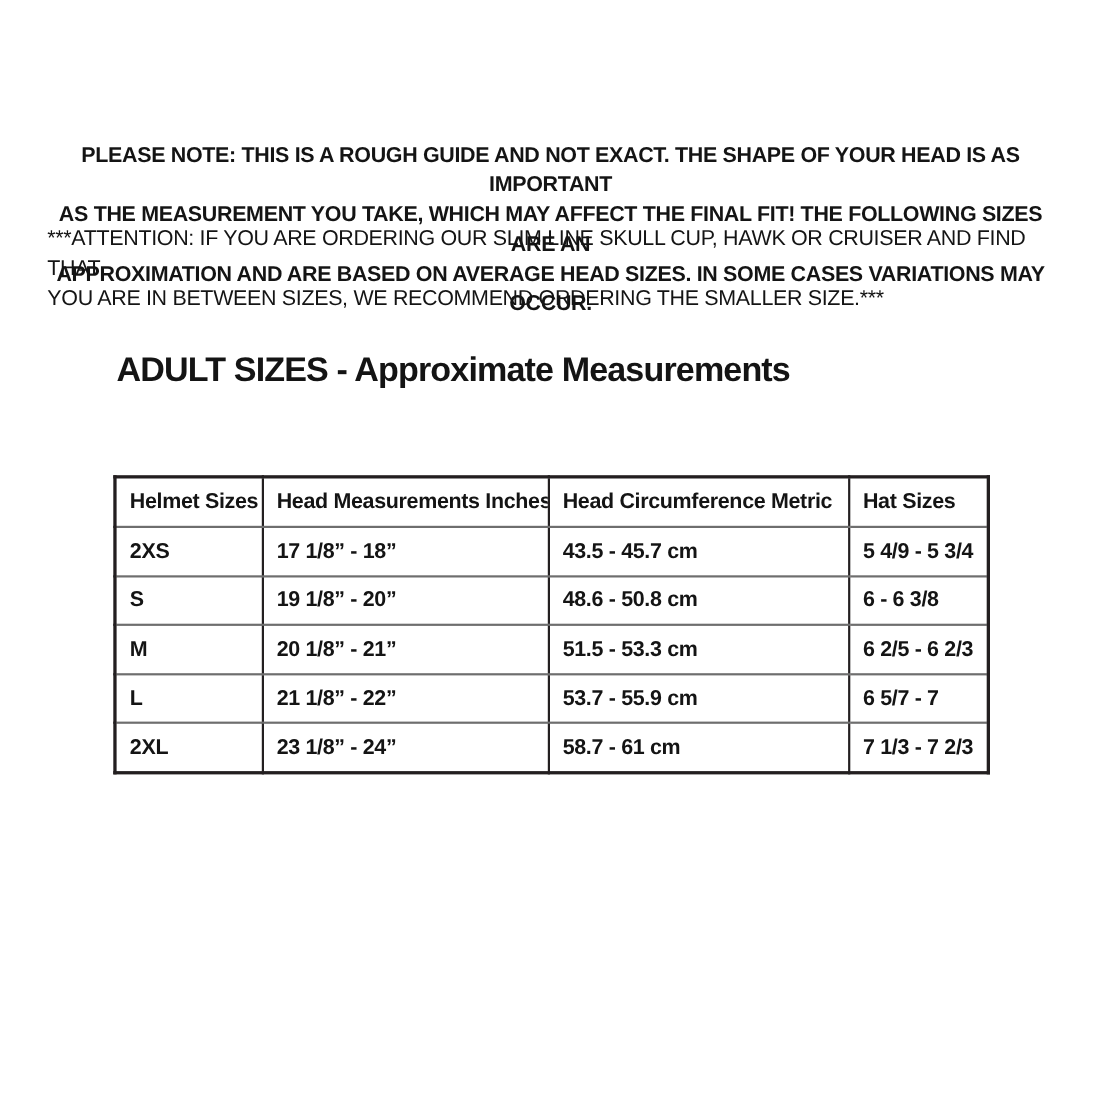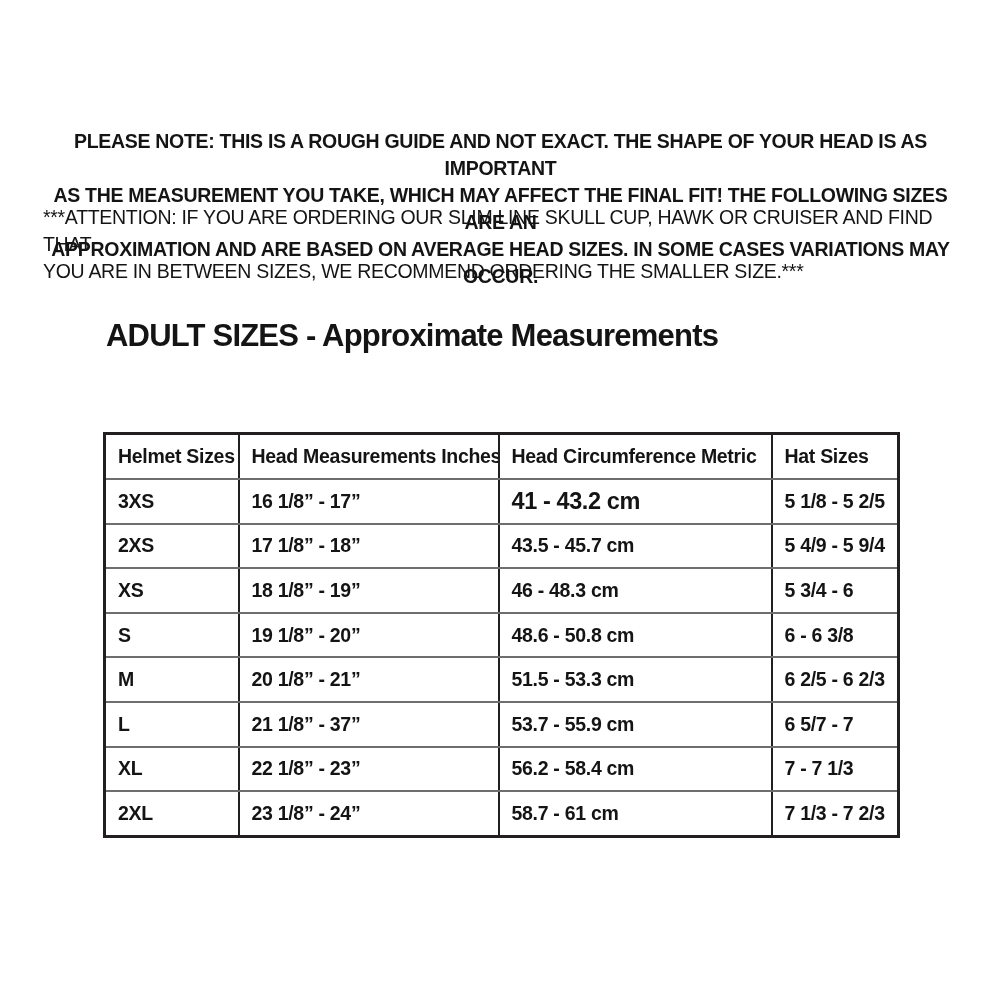--- a/index.html
+++ b/index.html
@@ -123,60 +123,42 @@
     <thead>
       <tr>
           <th>Helmet Sizes</th>
           <th>Head Measurements Inches</th>
           <th>Head Circumference Metric</th>
           <th>Hat Sizes</th>
         </tr>
     </thead>
     <tbody>
         <tr>
-          <td>3XS</td>
-          <td>16 1/8” - 17”</td>
-          <td class="emph">41 - 43.2 cm</td>
-          <td>5 1/8 - 5 2/5</td>
-        </tr>
-        <tr>
           <td>2XS</td>
           <td>17 1/8” - 18”</td>
           <td>43.5 - 45.7 cm</td>
-          <td>5 4/9 - 5 9/4</td>
-        </tr>
-        <tr>
-          <td>XS</td>
-          <td>18 1/8” - 19”</td>
-          <td>46 - 48.3 cm</td>
-          <td>5 3/4 - 6</td>
+          <td>5 4/9 - 5 3/4</td>
         </tr>
         <tr>
           <td>S</td>
           <td>19 1/8” - 20”</td>
           <td>48.6 - 50.8 cm</td>
           <td>6 - 6 3/8</td>
         </tr>
         <tr>
           <td>M</td>
           <td>20 1/8” - 21”</td>
           <td>51.5 - 53.3 cm</td>
           <td>6 2/5 - 6 2/3</td>
         </tr>
         <tr>
           <td>L</td>
-          <td>21 1/8” - 37”</td>
+          <td>21 1/8” - 22”</td>
           <td>53.7 - 55.9 cm</td>
           <td>6 5/7 - 7</td>
-        </tr>
-        <tr>
-          <td>XL</td>
-          <td>22 1/8” - 23”</td>
-          <td>56.2 - 58.4 cm</td>
-          <td>7 - 7 1/3</td>
         </tr>
         <tr>
           <td>2XL</td>
           <td>23 1/8” - 24”</td>
           <td>58.7 - 61 cm</td>
           <td>7 1/3 - 7 2/3</td>
         </tr>
       </tbody>
   </table>
 </div>

